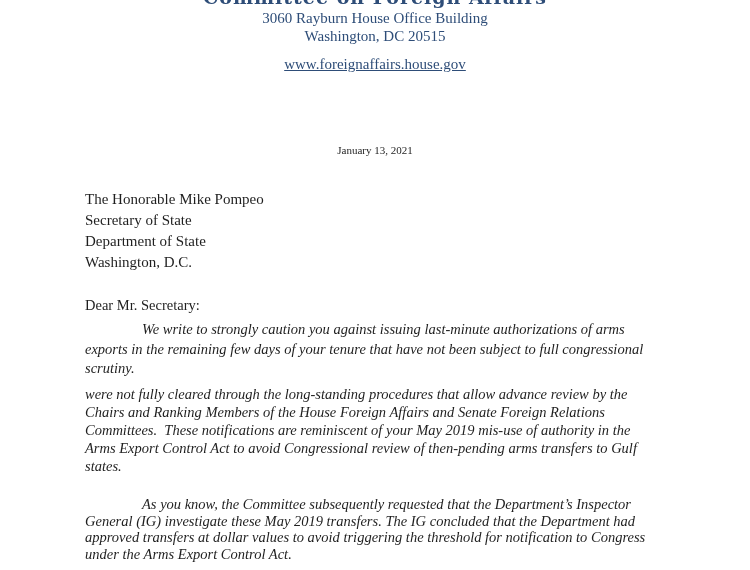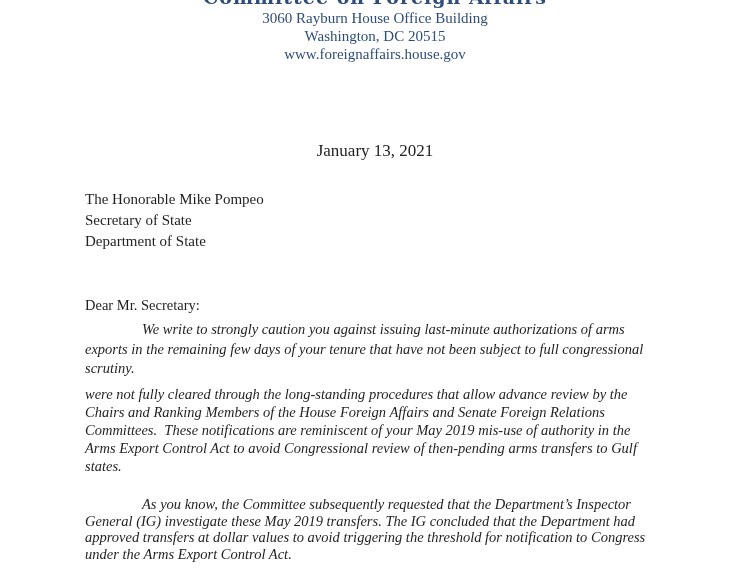--- a/index.html
+++ b/index.html
@@ -38,29 +38,31 @@
     margin-top: -15px;
     color: #2e4d78;
     white-space: nowrap;
   }
   .lh-line {
     font-size: 15px;
     line-height: 18px;
     white-space: nowrap;
   }
   .lh-link {
+    text-decoration: underline;
+    margin-top: 10px;
   }
 
   
   .date {
     position: absolute;
     top: 141px;
     left: 0; right: 0;
     text-align: center;
-    font-size: 17px;
+    font-size: 11px;
     line-height: 19px;
   }
 
   
   .address {
     position: absolute;
     top: 189px;
     left: 85px;
     font-size: 15px;
     line-height: 21px;
@@ -111,20 +113,21 @@
     <div class="lh-line">Washington, DC 20515</div>
     <div class="lh-line lh-link">www.foreignaffairs.house.gov</div>
   </header>
 
   <div class="date">January 13, 2021</div>
 
   <div class="address">
     <div>The Honorable Mike Pompeo</div>
     <div>Secretary of State</div>
     <div>Department of State</div>
+    <div>Washington, D.C.</div>
   </div>
 
   <div class="salutation">Dear Mr. Secretary:</div>
 
   <div class="para para-1">
     <div class="pline indent">We write to strongly caution you against issuing last-minute authorizations of arms</div>
     <div class="pline">exports in the remaining few days of your tenure that have not been subject to full congressional</div>
     <div class="pline">scrutiny.</div>
   </div>
 

